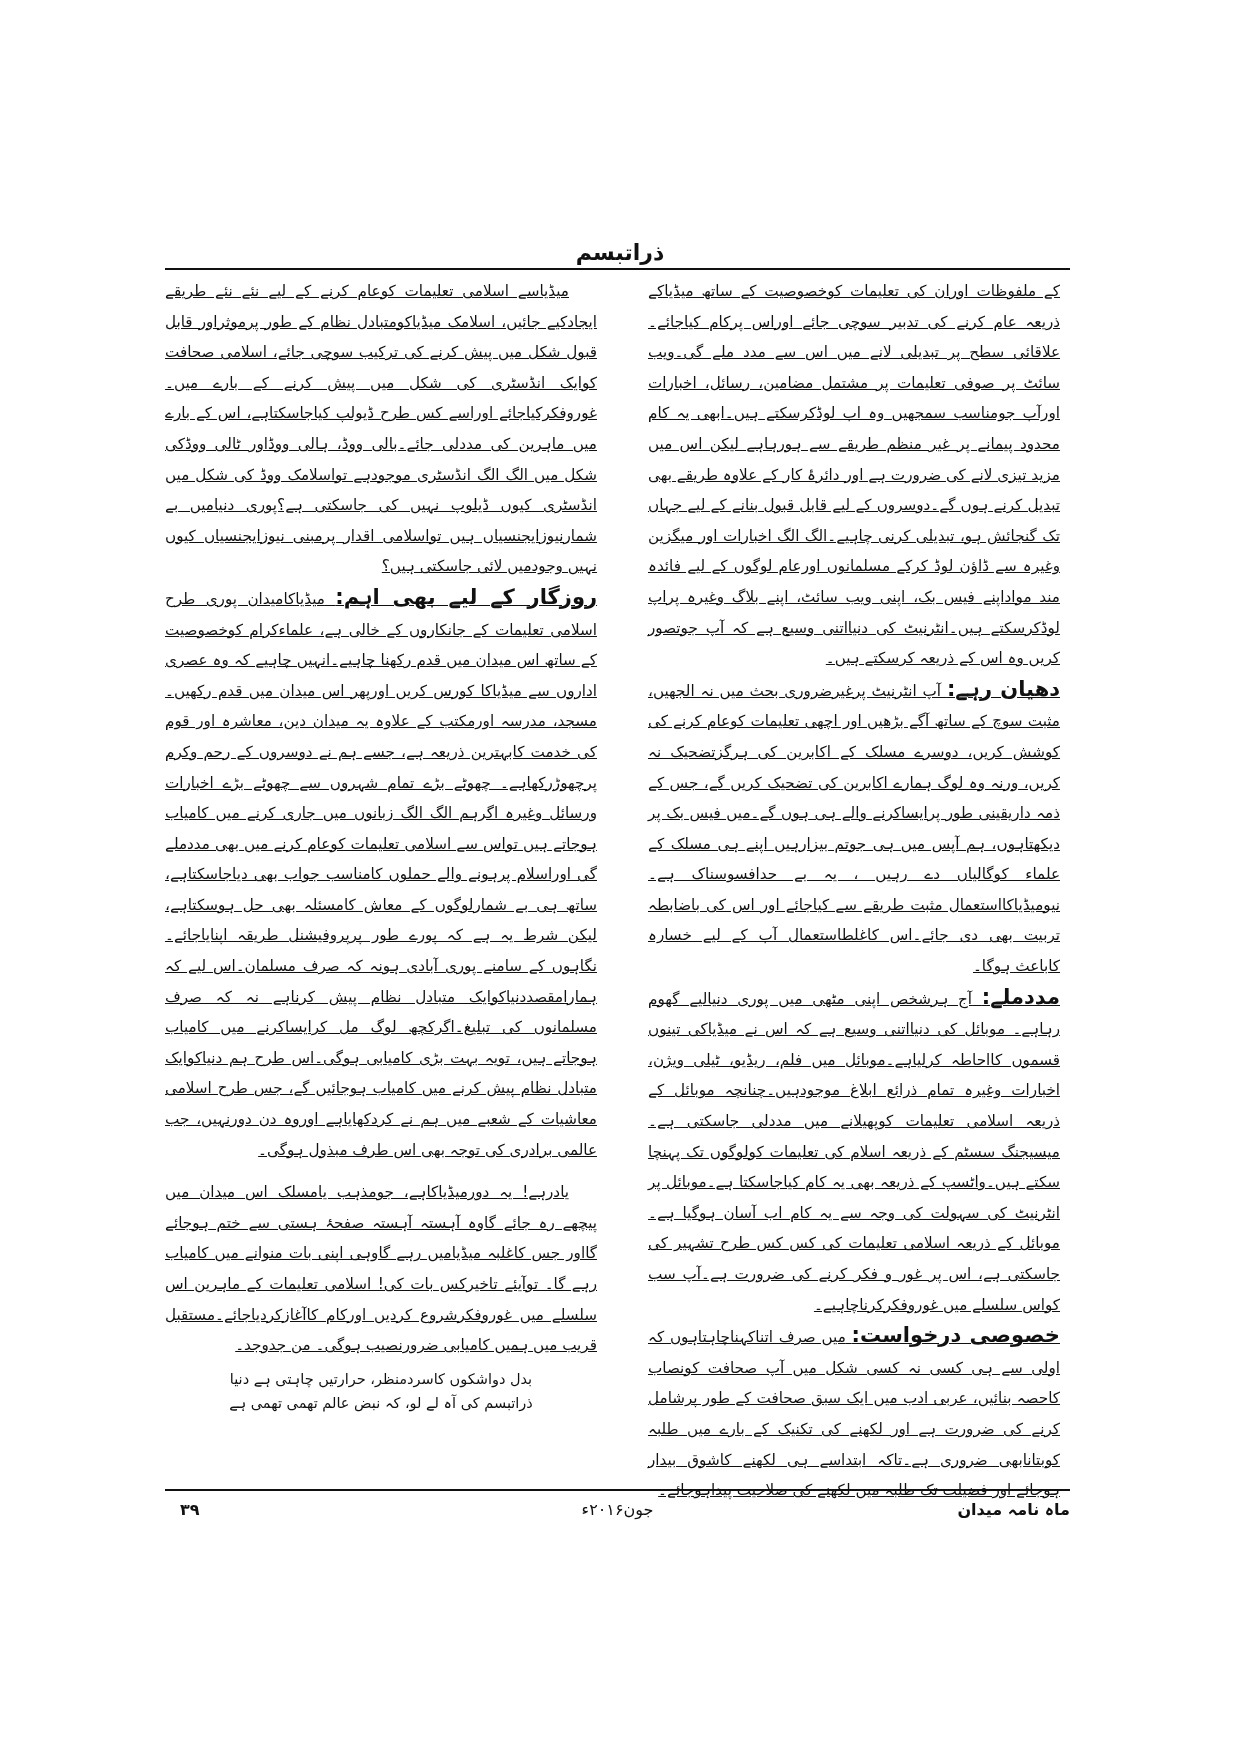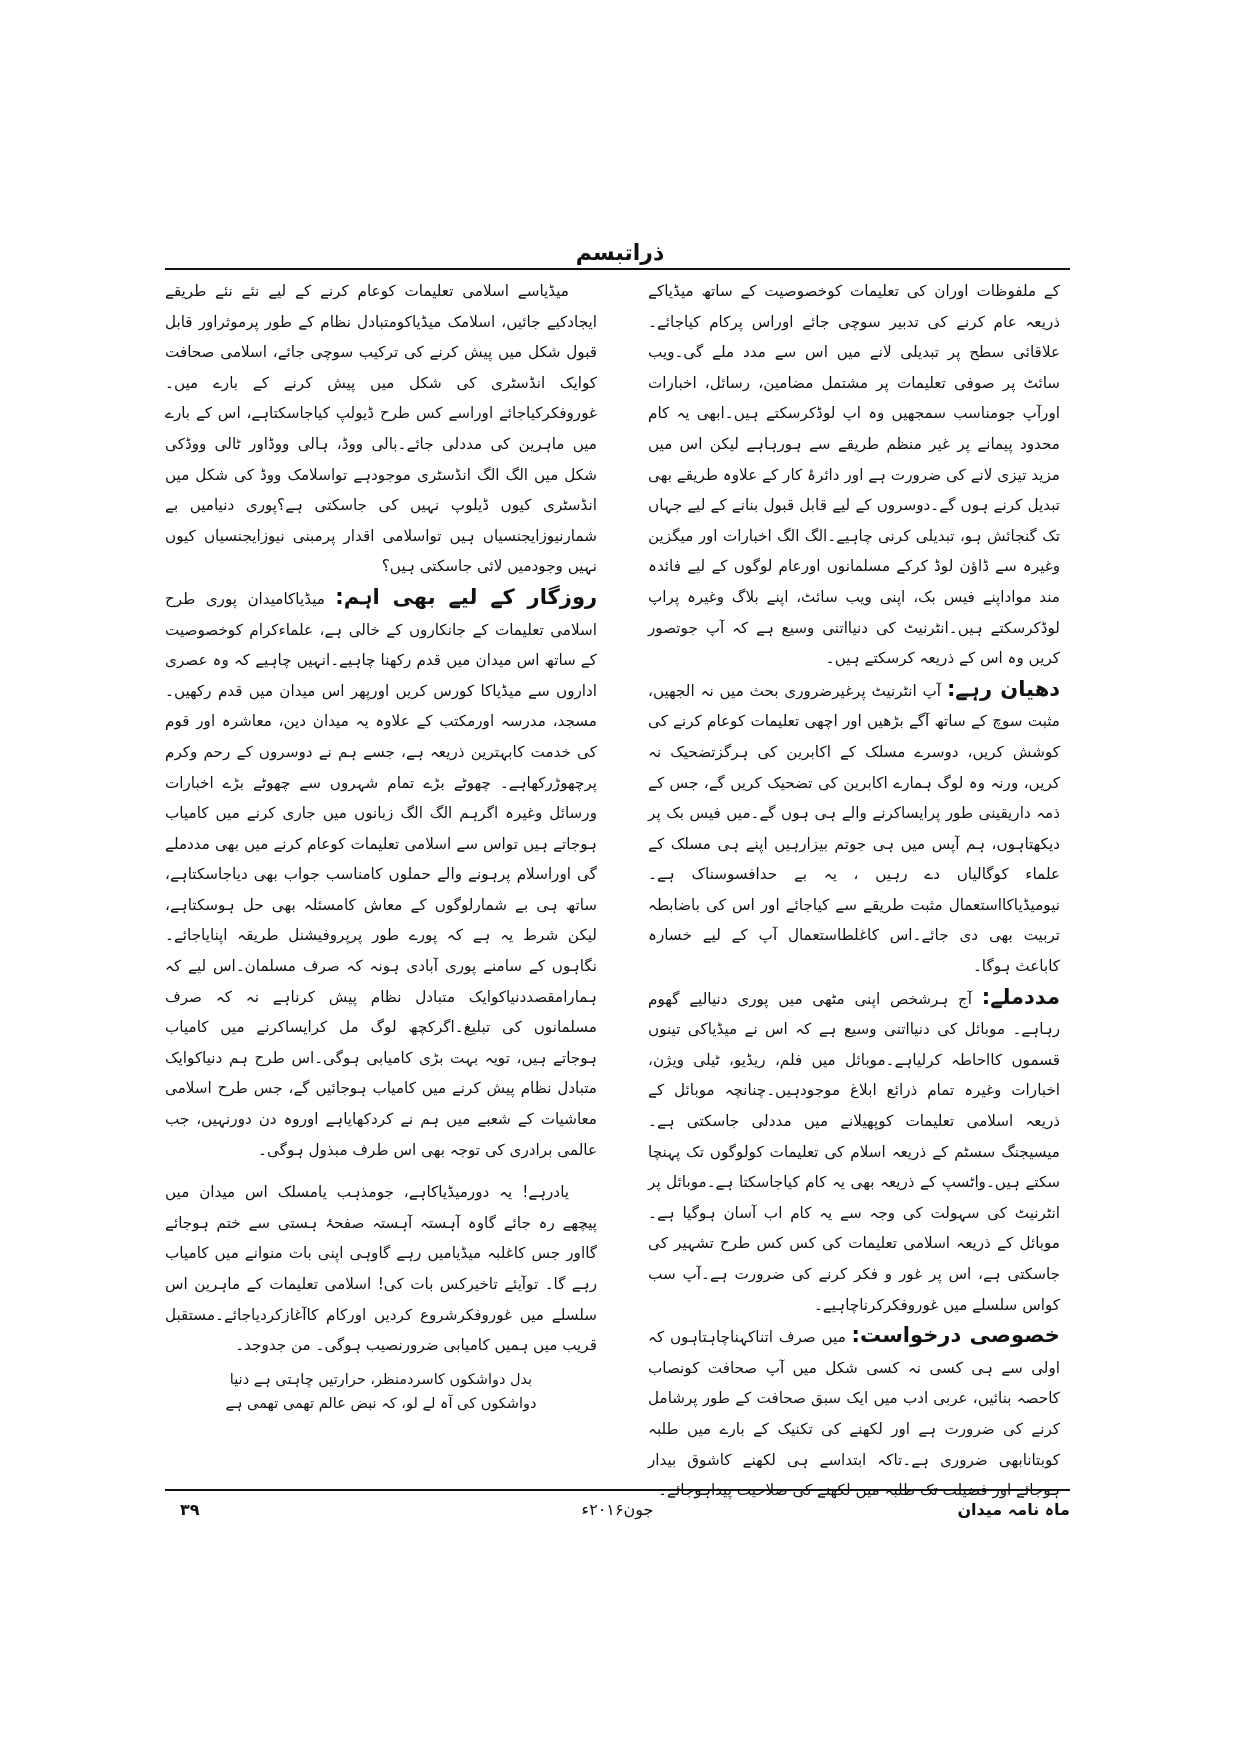--- a/index.html
+++ b/index.html
@@ -6,21 +6,21 @@
     body { width: 1240px; height: 1754px; position: relative; overflow: hidden;
       font-family: "DejaVu Sans", sans-serif; color: #111; }
     .header-title { position: absolute; top: 240px; left: 0; width: 1240px; text-align: center;
       font-size: 22px; font-weight: bold; direction: rtl; letter-spacing: 0.5px; }
     .header-rule { position: absolute; top: 268px; left: 165px; width: 905px; height: 0;
       border-top: 2px solid #111; }
     .column { position: absolute; top: 276px; direction: rtl; text-align: justify;
       font-family: "DejaVu Sans", sans-serif; font-size: 15.2px; line-height: 30.6px; }
     .col-right { left: 648px; width: 412px; }
     .col-left { left: 165px; width: 432px; }
-    .para { margin: 0; padding: 0; text-align-last: right; }
+    .para { margin: 0; padding: 0; text-align-last: right; text-decoration: underline; }
     .para.indent { text-indent: 28px; }
     .subhead { font-weight: bold; font-size: 21px; }
     .gap { height: 12px; }
     .couplet { text-align: center; line-height: 24px; margin-top: 6px; font-size: 14.5px; text-align-last: center; }
     .footer-rule { position: absolute; top: 1489px; left: 165px; width: 905px; height: 0;
       border-top: 2.5px solid #111; }
     .footer { position: absolute; top: 1500px; left: 165px; width: 905px; height: 30px;
       direction: rtl; font-size: 16px; font-weight: bold; }
     .footer-left-title { position: absolute; right: 0; top: 0; }
     .footer-date { position: absolute; left: 50%; transform: translateX(-50%); top: 0; font-weight: normal; }
@@ -57,21 +57,21 @@
   <p class="para">
     <span class="subhead">روزگار کے لیے بھی اہم:</span>
     <span>میڈیاکامیدان پوری طرح اسلامی تعلیمات کے جانکاروں کے خالی ہے، علماءکرام کوخصوصیت کے ساتھ اس میدان میں قدم رکھنا چاہیے۔انہیں چاہیے کہ وہ عصری اداروں سے میڈیاکا کورس کریں اورپھر اس میدان میں قدم رکھیں۔مسجد، مدرسہ اورمکتب کے علاوہ یہ میدان دین، معاشرہ اور قوم کی خدمت کابہترین ذریعہ ہے، جسے ہم نے دوسروں کے رحم وکرم پرچھوڑرکھاہے۔ چھوٹے بڑے تمام شہروں سے چھوٹے بڑے اخبارات ورسائل وغیرہ اگرہم الگ الگ زبانوں میں جاری کرنے میں کامیاب ہوجاتے ہیں تواس سے اسلامی تعلیمات کوعام کرنے میں بھی مددملے گی اوراسلام پرہونے والے حملوں کامناسب جواب بھی دیاجاسکتاہے، ساتھ ہی بے شمارلوگوں کے معاش کامسئلہ بھی حل ہوسکتاہے، لیکن شرط یہ ہے کہ پورے طور پرپروفیشنل طریقہ اپنایاجائے۔نگاہوں کے سامنے پوری آبادی ہونہ کہ صرف مسلمان۔اس لیے کہ ہمارامقصددنیاکوایک متبادل نظام پیش کرناہے نہ کہ صرف مسلمانوں کی تبلیغ۔اگرکچھ لوگ مل کرایساکرنے میں کامیاب ہوجاتے ہیں، تویہ بہت بڑی کامیابی ہوگی۔اس طرح ہم دنیاکوایک متبادل نظام پیش کرنے میں کامیاب ہوجائیں گے، جس طرح اسلامی معاشیات کے شعبے میں ہم نے کردکھایاہے اوروہ دن دورنہیں، جب عالمی برادری کی توجہ بھی اس طرف مبذول ہوگی۔</span>
   </p>
   <div class="gap"></div>
   <p class="para indent">
     <span>یادرہے! یہ دورمیڈیاکاہے، جومذہب یامسلک اس میدان میں پیچھے رہ جائے گاوہ آہستہ آہستہ صفحۂ ہستی سے ختم ہوجائے گااور جس کاغلبہ میڈیامیں رہے گاوہی اپنی بات منوانے میں کامیاب رہے گا۔ توآیئے تاخیرکس بات کی! اسلامی تعلیمات کے ماہرین اس سلسلے میں غوروفکرشروع کردیں اورکام کاآغازکردیاجائے۔مستقبل قریب میں ہمیں کامیابی ضرورنصیب ہوگی۔ من جدوجد۔</span>
   </p>
   <div class="couplet">
     <div>بدل دواشکوں کاسردمنظر، حرارتیں چاہتی ہے دنیا</div>
-    <div>دواشکوں کی آہ لے لو، کہ نبض عالم تھمی تھمی ہے</div>
+    <div>ذراتبسم کی آہ لے لو، کہ نبض عالم تھمی تھمی ہے</div>
   </div>
 </div>
 
 <div class="footer-rule"></div>
 <div class="footer">
   <span class="footer-left-title">ماہ نامہ میدان</span>
   <span class="footer-date">جون۲۰۱۶ء</span>
   <span class="footer-page">۳۹</span>
 </div>
 

